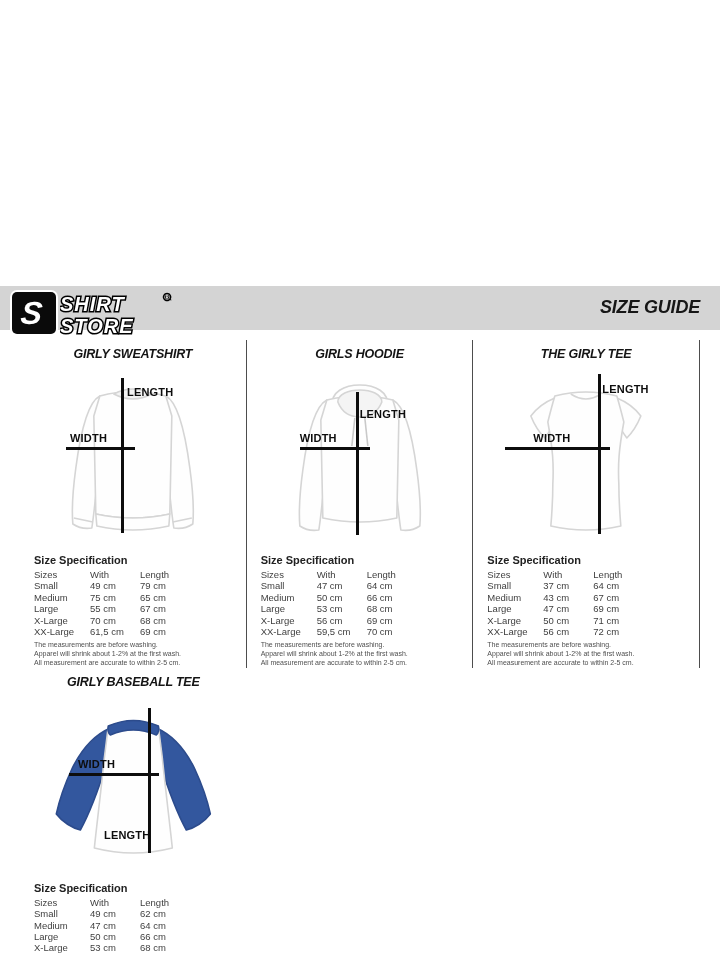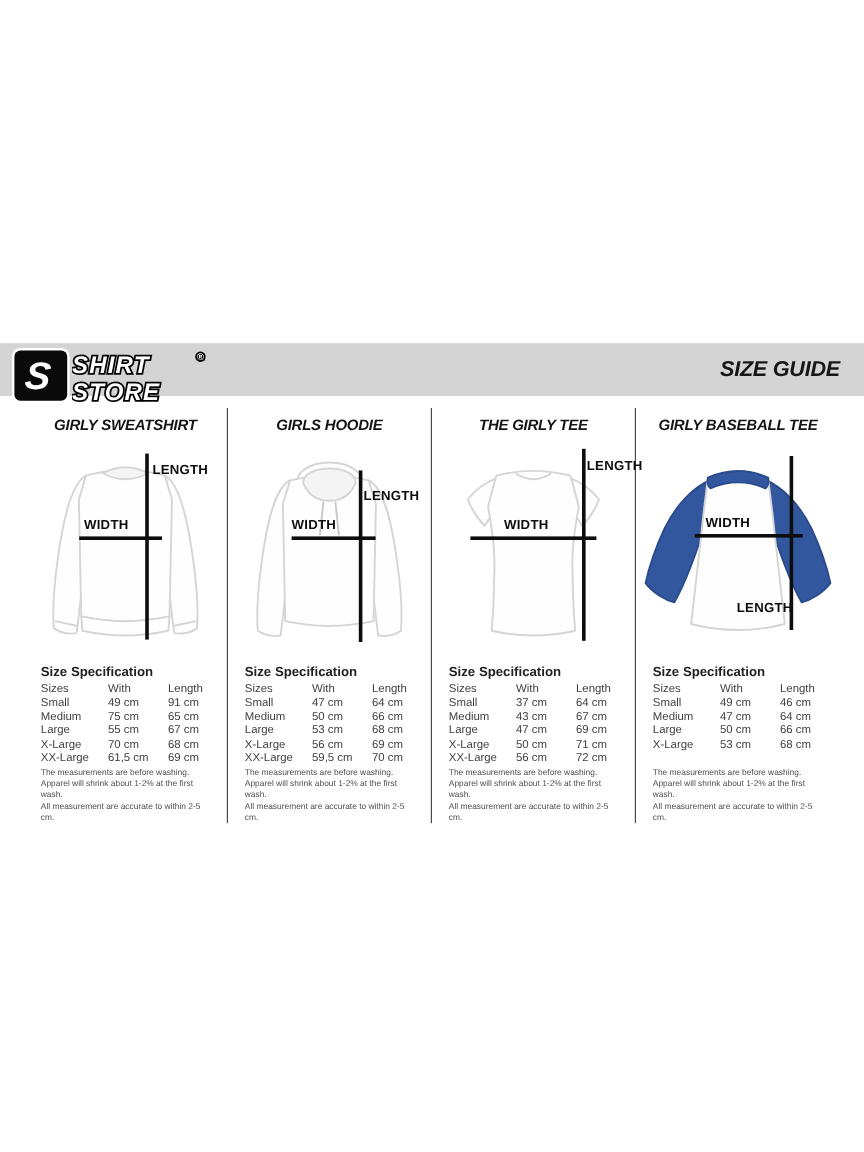--- a/index.html
+++ b/index.html
@@ -14,21 +14,21 @@
              box-shadow:0 0 0 2px #ffffff;}
   .logo-mark span{color:#fff;font-size:32px;font-weight:bold;font-style:italic;
                   line-height:1;transform:skewX(-6deg) translateX(-2px);}
   .brand-svg text{font-family:"Liberation Sans", sans-serif;font-weight:bold;font-style:italic;
                   fill:#ffffff;stroke:#000000;stroke-width:3px;paint-order:stroke;letter-spacing:1px;}
   .page-title{position:absolute;right:20px;top:297px;font-size:18px;font-weight:bold;
               font-style:italic;color:#161616;letter-spacing:-0.2px;}
 
   
   .content{position:absolute;left:20px;top:340px;width:680px;height:326px;
-           display:grid;grid-template-columns:1fr 1fr 1fr 1fr;}
+           display:grid;grid-template-columns:1fr 1fr 1fr;}
   .col{position:relative;padding-top:6px;box-sizing:border-box;}
   .col.divided{border-right:1px solid #4d4d4d;}
   .col-title{text-align:center;font-size:12.5px;font-weight:bold;font-style:italic;
              color:#141414;height:16px;line-height:16px;margin-bottom:8px;letter-spacing:-0.2px;}
 
   
   .illustration{position:relative;width:100%;height:176px;}
   .illustration svg{position:absolute;left:0;top:0;width:100%;height:100%;}
   .vline,.hline{position:absolute;background:#0d0d0d;}
   .vline{width:3px;}
@@ -99,21 +99,21 @@
               <tr>
                 <th>Sizes</th>
                 <th>With</th>
                 <th>Length</th>
               </tr>
             </thead>
           <tbody>
               <tr>
                 <td>Small</td>
                 <td>49 cm</td>
-                <td>91 cm</td>
+                <td>79 cm</td>
               </tr>
               <tr>
                 <td>Medium</td>
                 <td>75 cm</td>
                 <td>65 cm</td>
               </tr>
               <tr>
                 <td>Large</td>
                 <td>55 cm</td>
                 <td>67 cm</td>
@@ -288,21 +288,21 @@
               <tr>
                 <th>Sizes</th>
                 <th>With</th>
                 <th>Length</th>
               </tr>
             </thead>
           <tbody>
               <tr>
                 <td>Small</td>
                 <td>49 cm</td>
-                <td>46 cm</td>
+                <td>62 cm</td>
               </tr>
               <tr>
                 <td>Medium</td>
                 <td>47 cm</td>
                 <td>64 cm</td>
               </tr>
               <tr>
                 <td>Large</td>
                 <td>50 cm</td>
                 <td>66 cm</td>

